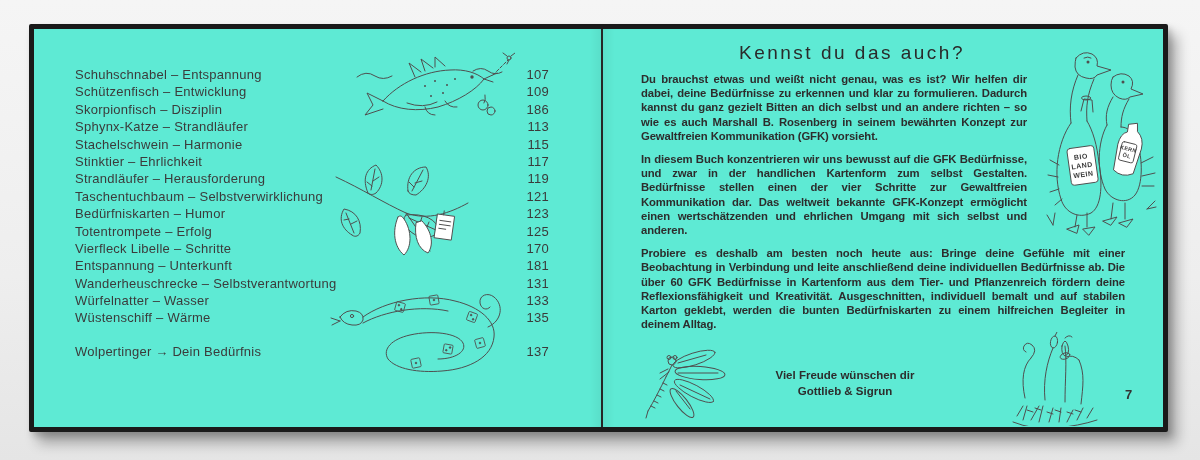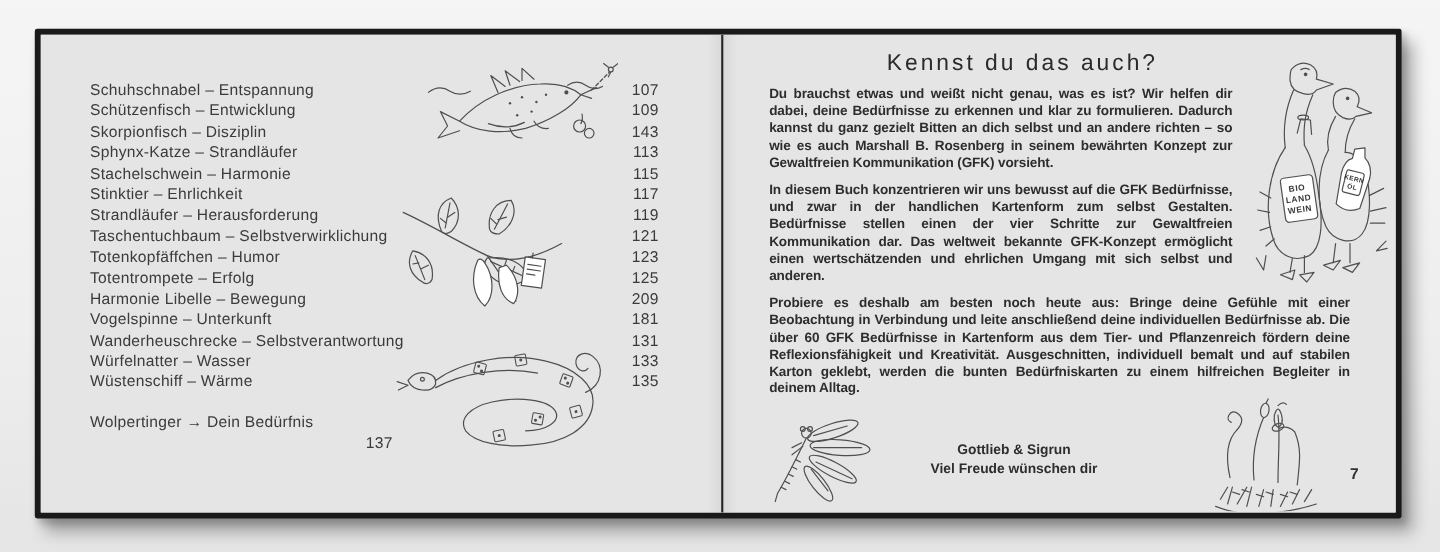--- a/index.html
+++ b/index.html
@@ -7,34 +7,34 @@
     width:1200px;height:460px;position:relative;overflow:hidden;
     background:linear-gradient(180deg,#f5f5f5 0%,#eeeeee 60%,#e5e5e5 100%);
     font-family:"Liberation Sans",sans-serif;
   }
   .book{
     position:absolute;left:29px;top:24px;width:1139px;height:408px;
     background:#ffffff;border:5px solid #1a1a1a;border-radius:2px;box-sizing:border-box;
     box-shadow:9px 11px 13px rgba(0,0,0,0.30),3px 4px 6px rgba(0,0,0,0.18);
     display:flex;
   }
-  .page{position:relative;height:100%;box-sizing:border-box;background:#e5e5e5;}
+  .page{position:relative;height:100%;box-sizing:border-box;background:#5eead4;}
   .page-left{width:569px;border-right:2px solid #262626;}
   .page-right{flex:1;}
   .page-left::after{content:'';position:absolute;right:0;top:0;bottom:0;width:12px;
     background:linear-gradient(to right,rgba(0,0,0,0),rgba(0,0,0,0.05));}
   .page-right::before{content:'';position:absolute;left:0;top:0;bottom:0;width:12px;
     background:linear-gradient(to left,rgba(0,0,0,0),rgba(0,0,0,0.05));}
 
   
   .toc{position:absolute;left:41px;top:37px;width:474px;
        font-size:13px;letter-spacing:0.25px;color:#3b3b3b;z-index:2;}
   .toc-row{display:flex;justify-content:space-between;height:17.4px;line-height:17.4px;white-space:nowrap;}
-  .toc-row.special{margin-top:16px;flex-direction:column;}
-  .toc-page{text-align:center;padding-left:8px;}
+  .toc-row.special{margin-top:16px;}
+  .toc-page{text-align:left;padding-left:8px;}
 
   
   .rp-title{position:absolute;left:49px;top:13px;width:400px;text-align:center;
             font-size:19px;letter-spacing:2.5px;color:#2a2a2a;font-weight:normal;margin:0;z-index:2;}
   .rp-text{position:absolute;left:38px;top:43px;width:484px;z-index:2;}
   .rp-text p{margin:0 0 9px 0;font-weight:bold;font-size:11.3px;line-height:14.2px;
              text-align:justify;color:#2d2d2d;letter-spacing:-0.1px;}
   .rp-text p.narrow{width:386px;}
   .rp-text p.wide{width:484px;}
   .closing{position:absolute;left:49px;top:339px;width:386px;text-align:center;
@@ -66,21 +66,21 @@
       <div class="toc-row">
           <span class="toc-label">Schuhschnabel – Entspannung</span>
           <span class="toc-page">107</span>
         </div>
       <div class="toc-row">
           <span class="toc-label">Schützenfisch – Entwicklung</span>
           <span class="toc-page">109</span>
         </div>
       <div class="toc-row">
           <span class="toc-label">Skorpionfisch – Disziplin</span>
-          <span class="toc-page">143</span>
+          <span class="toc-page">186</span>
         </div>
       <div class="toc-row">
           <span class="toc-label">Sphynx-Katze – Strandläufer</span>
           <span class="toc-page">113</span>
         </div>
       <div class="toc-row">
           <span class="toc-label">Stachelschwein – Harmonie</span>
           <span class="toc-page">115</span>
         </div>
       <div class="toc-row">
@@ -89,33 +89,33 @@
         </div>
       <div class="toc-row">
           <span class="toc-label">Strandläufer – Herausforderung</span>
           <span class="toc-page">119</span>
         </div>
       <div class="toc-row">
           <span class="toc-label">Taschentuchbaum – Selbstverwirklichung</span>
           <span class="toc-page">121</span>
         </div>
       <div class="toc-row">
-          <span class="toc-label">Totenkopfäffchen – Humor</span>
+          <span class="toc-label">Bedürfniskarten – Humor</span>
           <span class="toc-page">123</span>
         </div>
       <div class="toc-row">
           <span class="toc-label">Totentrompete – Erfolg</span>
           <span class="toc-page">125</span>
         </div>
       <div class="toc-row">
-          <span class="toc-label">Harmonie Libelle – Bewegung</span>
-          <span class="toc-page">209</span>
-        </div>
-      <div class="toc-row">
-          <span class="toc-label">Vogelspinne – Unterkunft</span>
+          <span class="toc-label">Vierfleck Libelle – Schritte</span>
+          <span class="toc-page">170</span>
+        </div>
+      <div class="toc-row">
+          <span class="toc-label">Entspannung – Unterkunft</span>
           <span class="toc-page">181</span>
         </div>
       <div class="toc-row">
           <span class="toc-label">Wanderheuschrecke – Selbstverantwortung</span>
           <span class="toc-page">131</span>
         </div>
       <div class="toc-row">
           <span class="toc-label">Würfelnatter – Wasser</span>
           <span class="toc-page">133</span>
         </div>
@@ -223,22 +223,22 @@
 
     <h1 class="rp-title">Kennst du das auch?</h1>
 
     <div class="rp-text">
       <p class="narrow">Du brauchst etwas und weißt nicht genau, was es ist? Wir helfen dir dabei, deine Bedürfnisse zu erkennen und klar zu formulieren. Dadurch kannst du ganz gezielt Bitten an dich selbst und an andere richten – so wie es auch Marshall B. Rosenberg in seinem bewährten Konzept zur Gewaltfreien Kommunikation (GFK) vorsieht.</p>
       <p class="narrow">In diesem Buch konzentrieren wir uns bewusst auf die GFK Bedürfnisse, und zwar in der handlichen Kartenform zum selbst Gestalten. Bedürfnisse stellen einen der vier Schritte zur Gewaltfreien Kommunikation dar. Das weltweit bekannte GFK-Konzept ermöglicht einen wertschätzenden und ehrlichen Umgang mit sich selbst und anderen.</p>
       <p class="wide">Probiere es deshalb am besten noch heute aus: Bringe deine Gefühle mit einer Beobachtung in Verbindung und leite anschließend deine individuellen Bedürfnisse ab. Die über 60 GFK Bedürfnisse in Kartenform aus dem Tier- und Pflanzenreich fördern deine Reflexionsfähigkeit und Kreativität. Ausgeschnitten, individuell bemalt und auf stabilen Karton geklebt, werden die bunten Bedürfniskarten zu einem hilfreichen Begleiter in deinem Alltag.</p>
     </div>
 
     <div class="closing">
+      <div>Viel Freude wünschen dir</div>
       <div>Gottlieb &amp; Sigrun</div>
-      <div>Viel Freude wünschen dir</div>
     </div>
 
     <div class="pagenum">7</div>
 
     <svg id="ducks" class="illu" width="118" height="192" viewBox="0 0 118 192">
       <g fill="none" stroke="#4f4f4f" stroke-width="1" stroke-linecap="round" stroke-linejoin="round">
 
         <path d="M31,11 Q38,3 47,7 Q54,11 52,19 L66,23 L52,28 Q49,33 41,31 Q31,29 30,20 Q30,14 31,11 Z"></path>
         <path d="M39,11 q4,-2 7,0"></path>
         <path d="M33,28 C26,44 24,60 26,76 M49,32 C42,48 41,60 42,74"></path>

